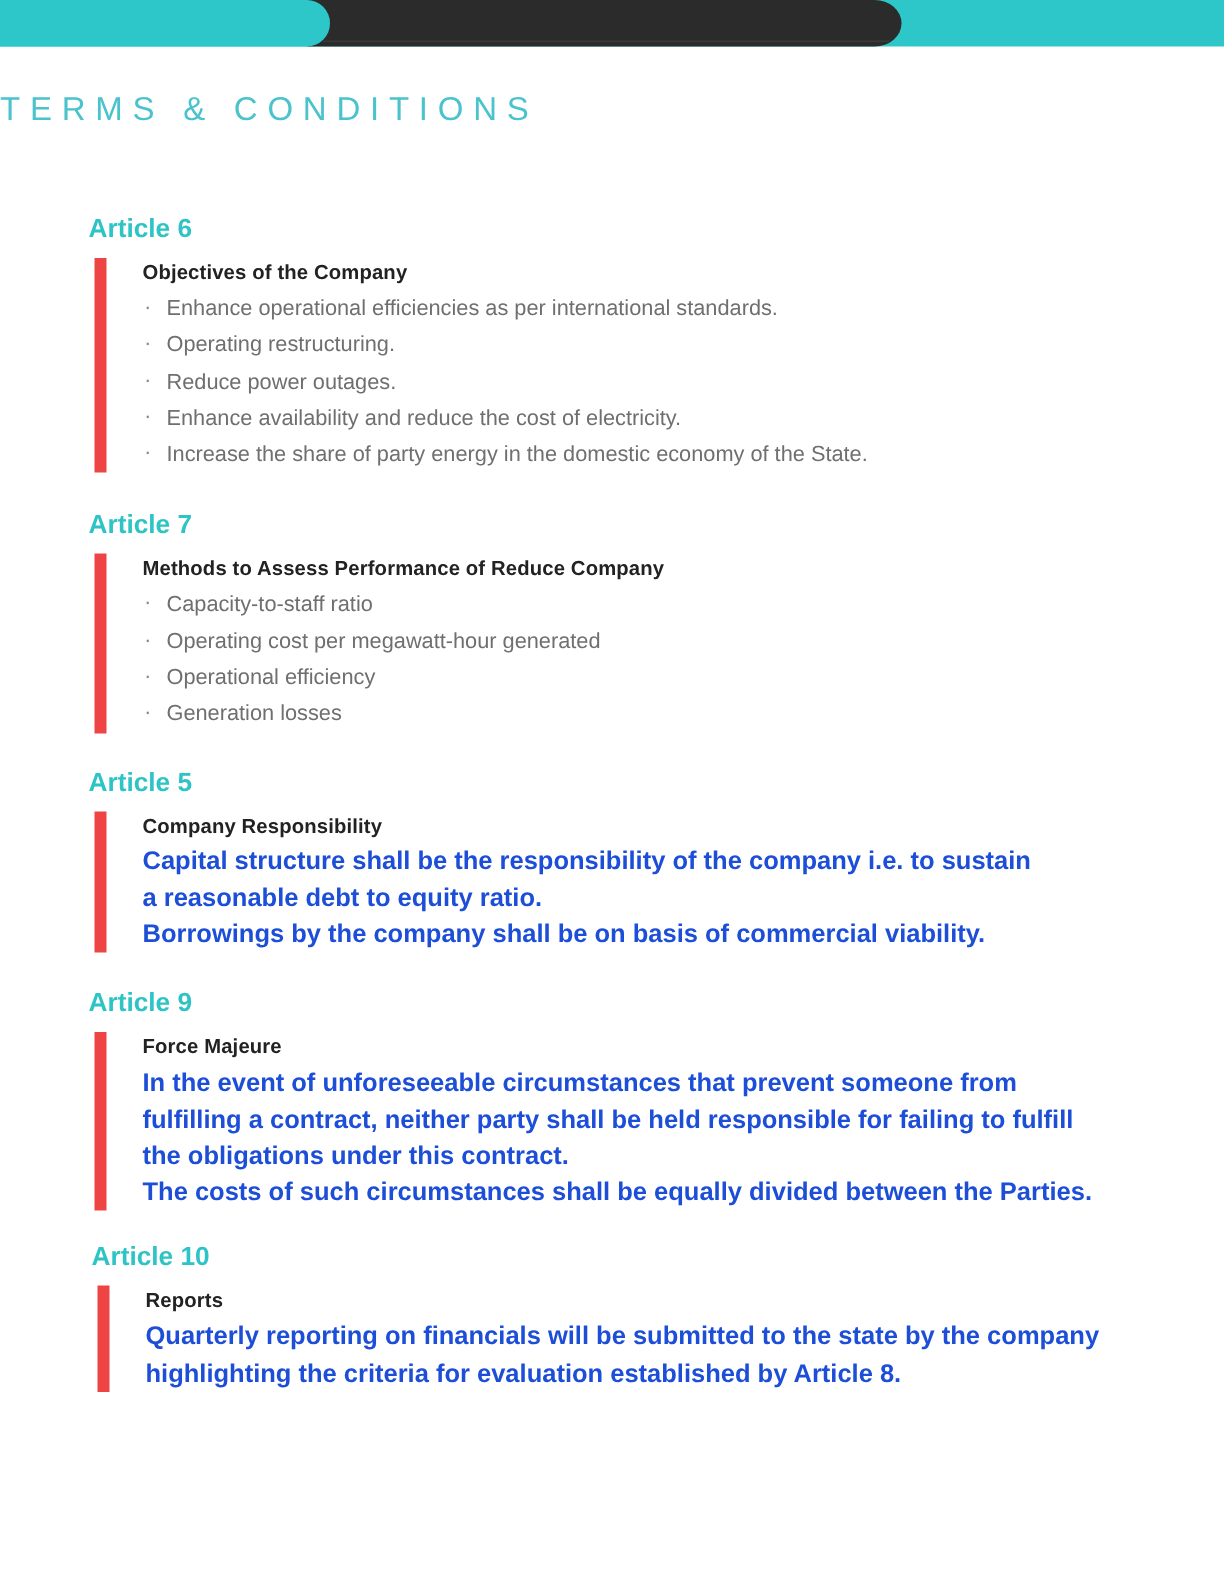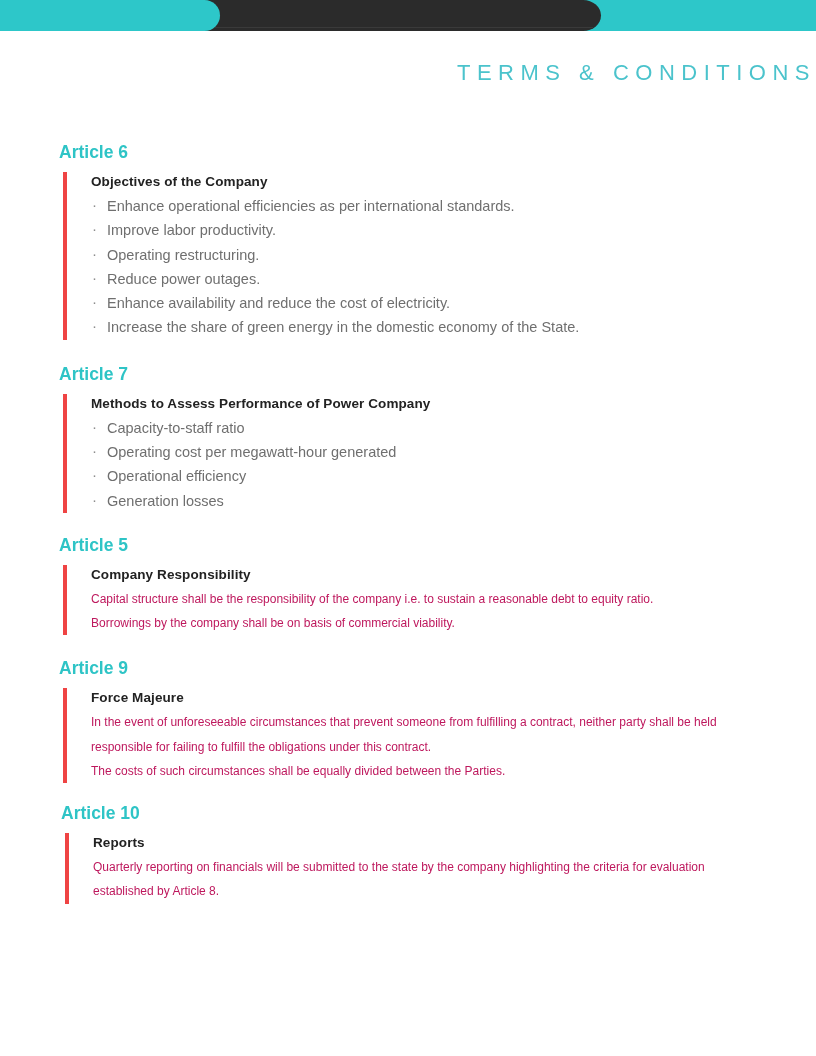--- a/index.html
+++ b/index.html
@@ -60,21 +60,21 @@
     border-top-right-radius: 26px 26px;
     border-bottom-right-radius: 26px 26px;
   }
 
   
   .doc-title {
     position: absolute;
     top: 60px;
     left: 0;
     width: 816px;
-    text-align: right;
+    text-align: left;
     font-size: 22px;
     font-weight: 400;
     letter-spacing: 6.5px;
     color: #4bc3cc;
     white-space: nowrap;
   }
 
   
   .content {
     position: absolute;
@@ -90,21 +90,21 @@
 
   .article-heading {
     font-size: 17.5px;
     font-weight: bold;
     color: #2ec4c6;
     line-height: 1.2;
     margin-bottom: 9px;
   }
 
   .article-body {
-    border-left: 4px solid #ef4444;
+    border-left: 8px solid #ef4444;
     padding-left: 24px;
     margin-left: 4px;
   }
 
   .block-title {
     font-size: 13.5px;
     font-weight: bold;
     color: #222222;
     line-height: 1.55;
     margin-bottom: 1px;
@@ -128,24 +128,24 @@
     content: "\00B7";
     position: absolute;
     left: 1px;
     top: -1px;
     color: #8d8d8d;
     font-size: 15px;
     line-height: 24.3px;
   }
 
   .para {
-    font-size: 12px;
-    color: #be185d;
+    font-size: 17px;
+    color: #1d4ed8;
     line-height: 24.3px;
-    font-weight: 400;
+    font-weight: 700;
   }
 
   
   .a6  { margin-bottom: 24px; }
   .a7  { margin-bottom: 22px; }
   .a8  { margin-bottom: 23px; }
   .a9  { margin-bottom: 20px; }
   .a10 { margin-bottom: 0; padding-left: 2px; }
 
   .a9 .article-body .para { max-width: 660px; }
@@ -165,33 +165,32 @@
 <div class="doc-title">TERMS &amp; CONDITIONS</div>
 
 <div class="content">
 
   <section class="article a6">
     <div class="article-heading">Article 6</div>
     <div class="article-body">
       <div class="block-title">Objectives of the Company</div>
       <ul class="bullet-list">
         <li>Enhance operational efficiencies as per international standards.</li>
-        <li>Improve labor productivity.</li>
         <li>Operating restructuring.</li>
         <li>Reduce power outages.</li>
         <li>Enhance availability and reduce the cost of electricity.</li>
-        <li>Increase the share of green energy in the domestic economy of the State.</li>
+        <li>Increase the share of party energy in the domestic economy of the State.</li>
       </ul>
     </div>
   </section>
 
   <section class="article a7">
     <div class="article-heading">Article 7</div>
     <div class="article-body">
-      <div class="block-title">Methods to Assess Performance of Power Company</div>
+      <div class="block-title">Methods to Assess Performance of Reduce Company</div>
       <ul class="bullet-list">
         <li>Capacity-to-staff ratio</li>
         <li>Operating cost per megawatt-hour generated</li>
         <li>Operational efficiency</li>
         <li>Generation losses</li>
       </ul>
     </div>
   </section>
 
   <section class="article a8">

